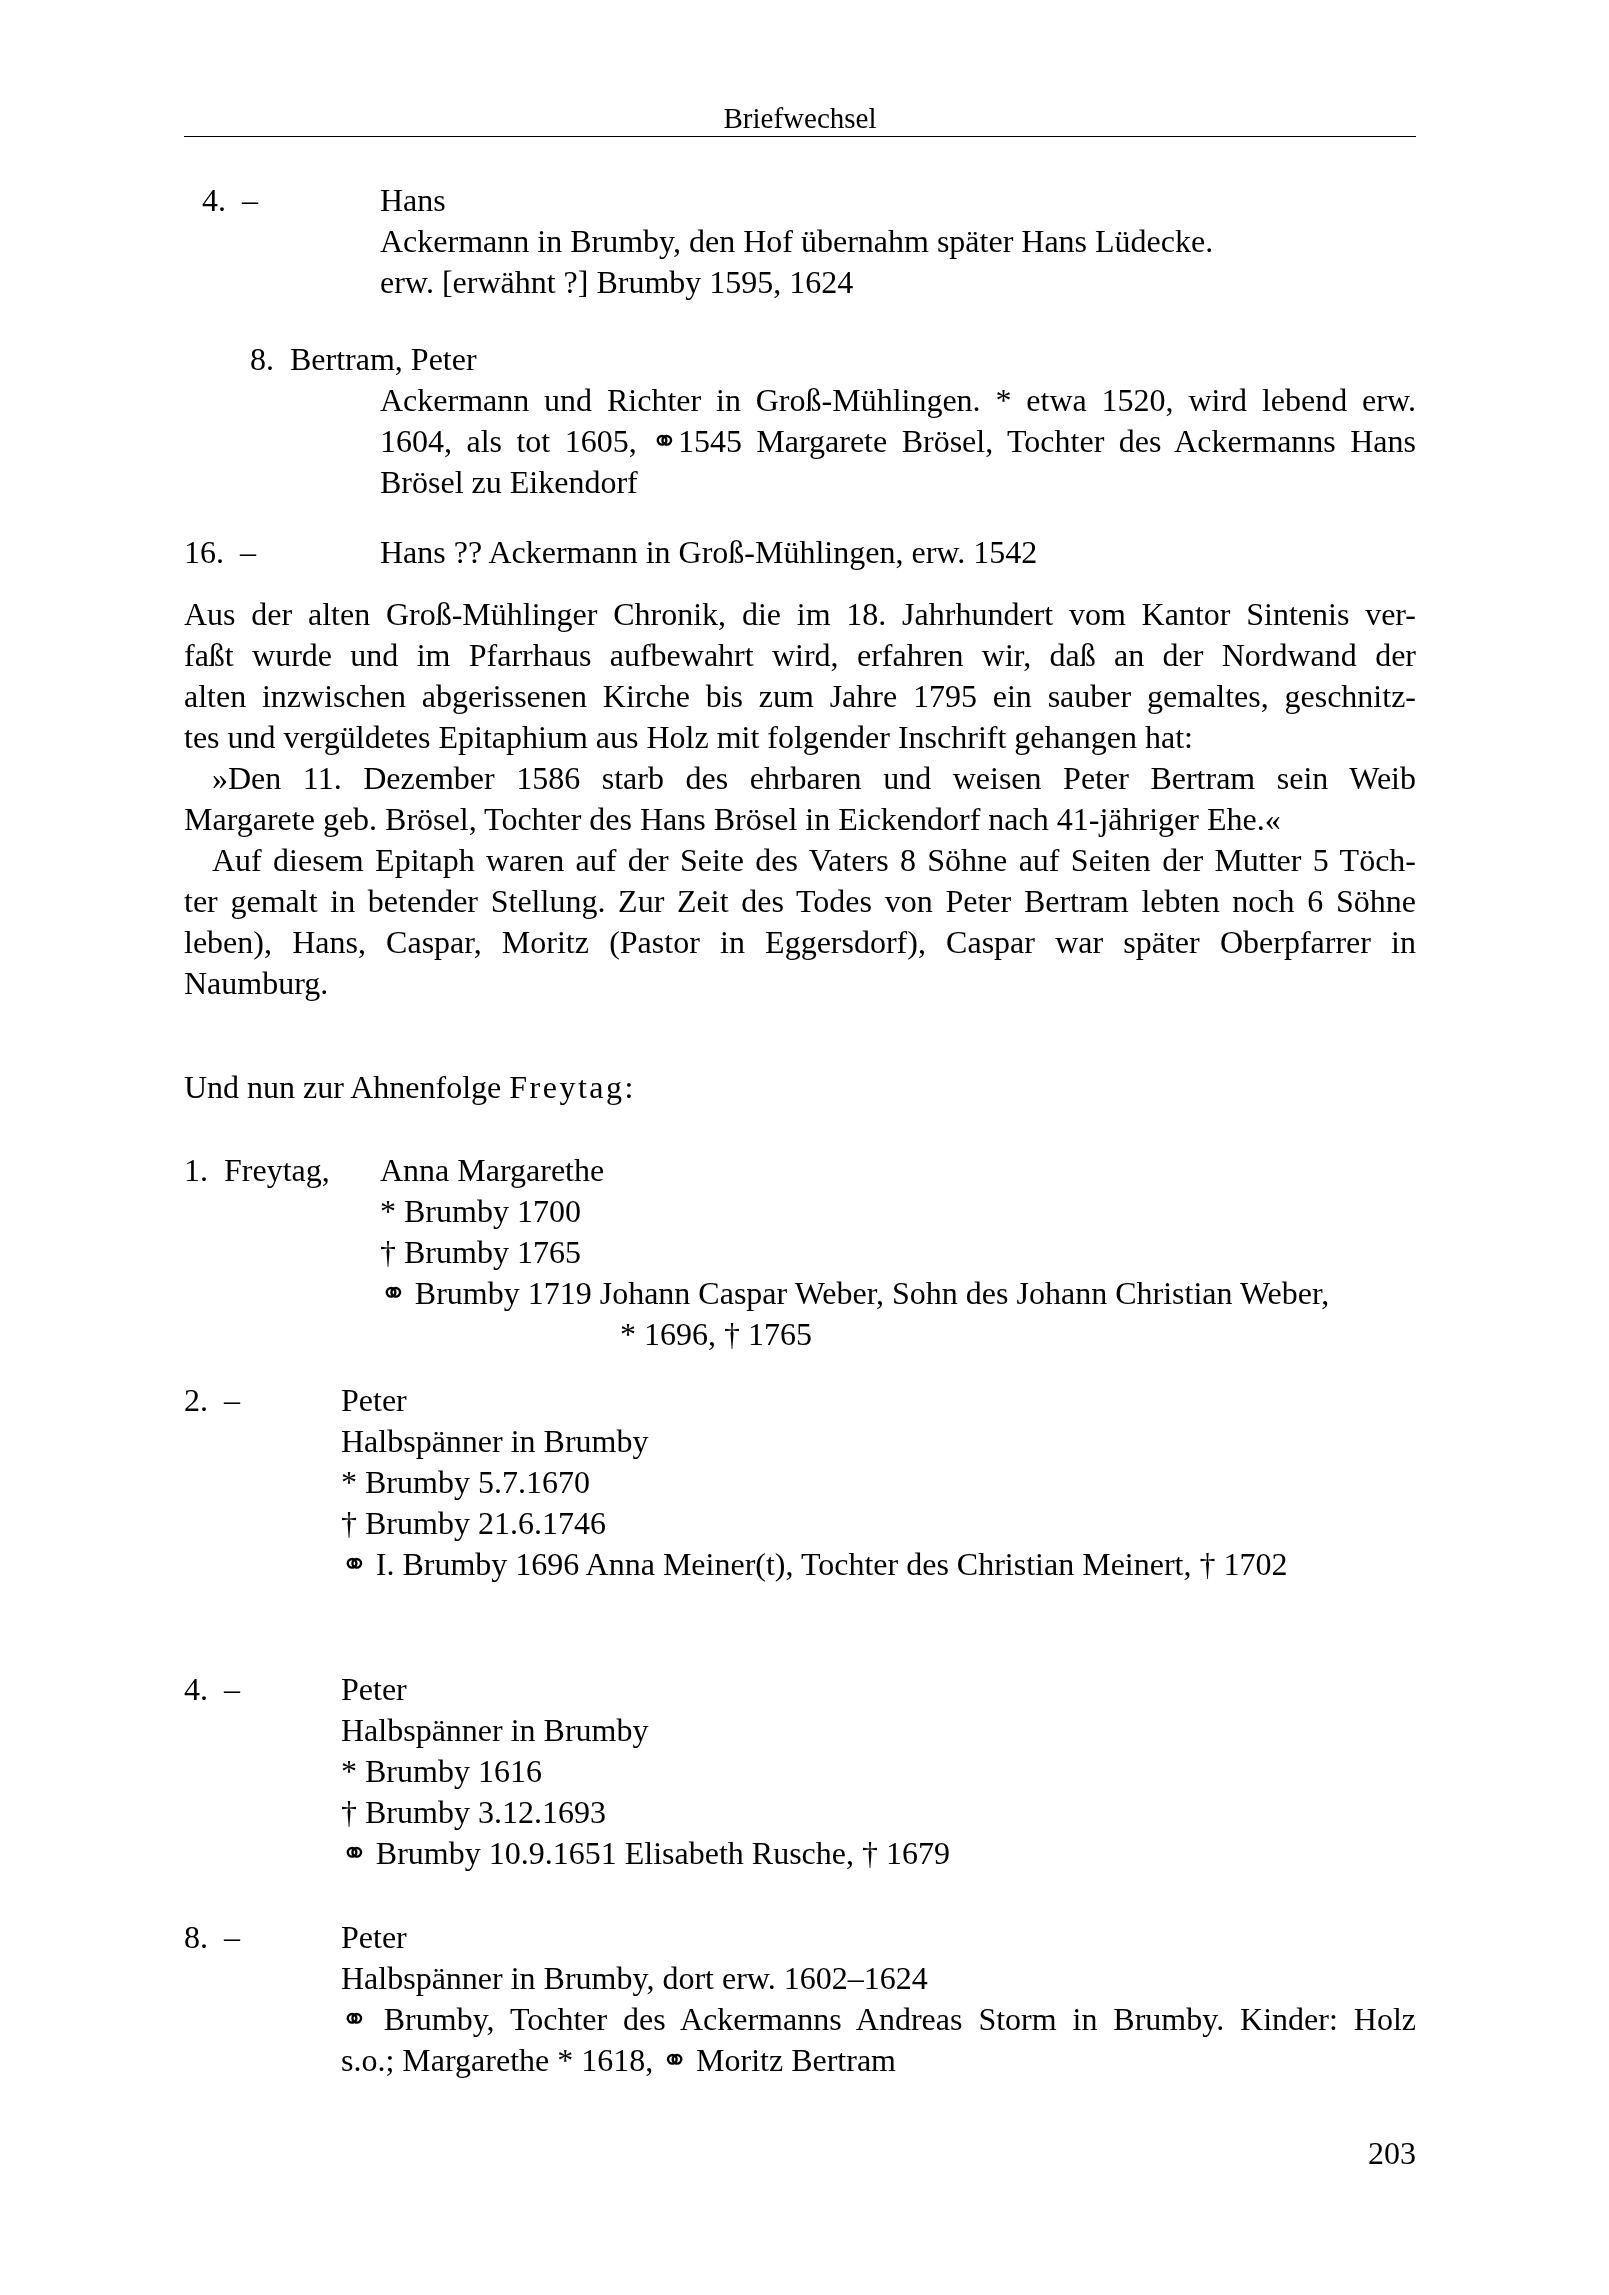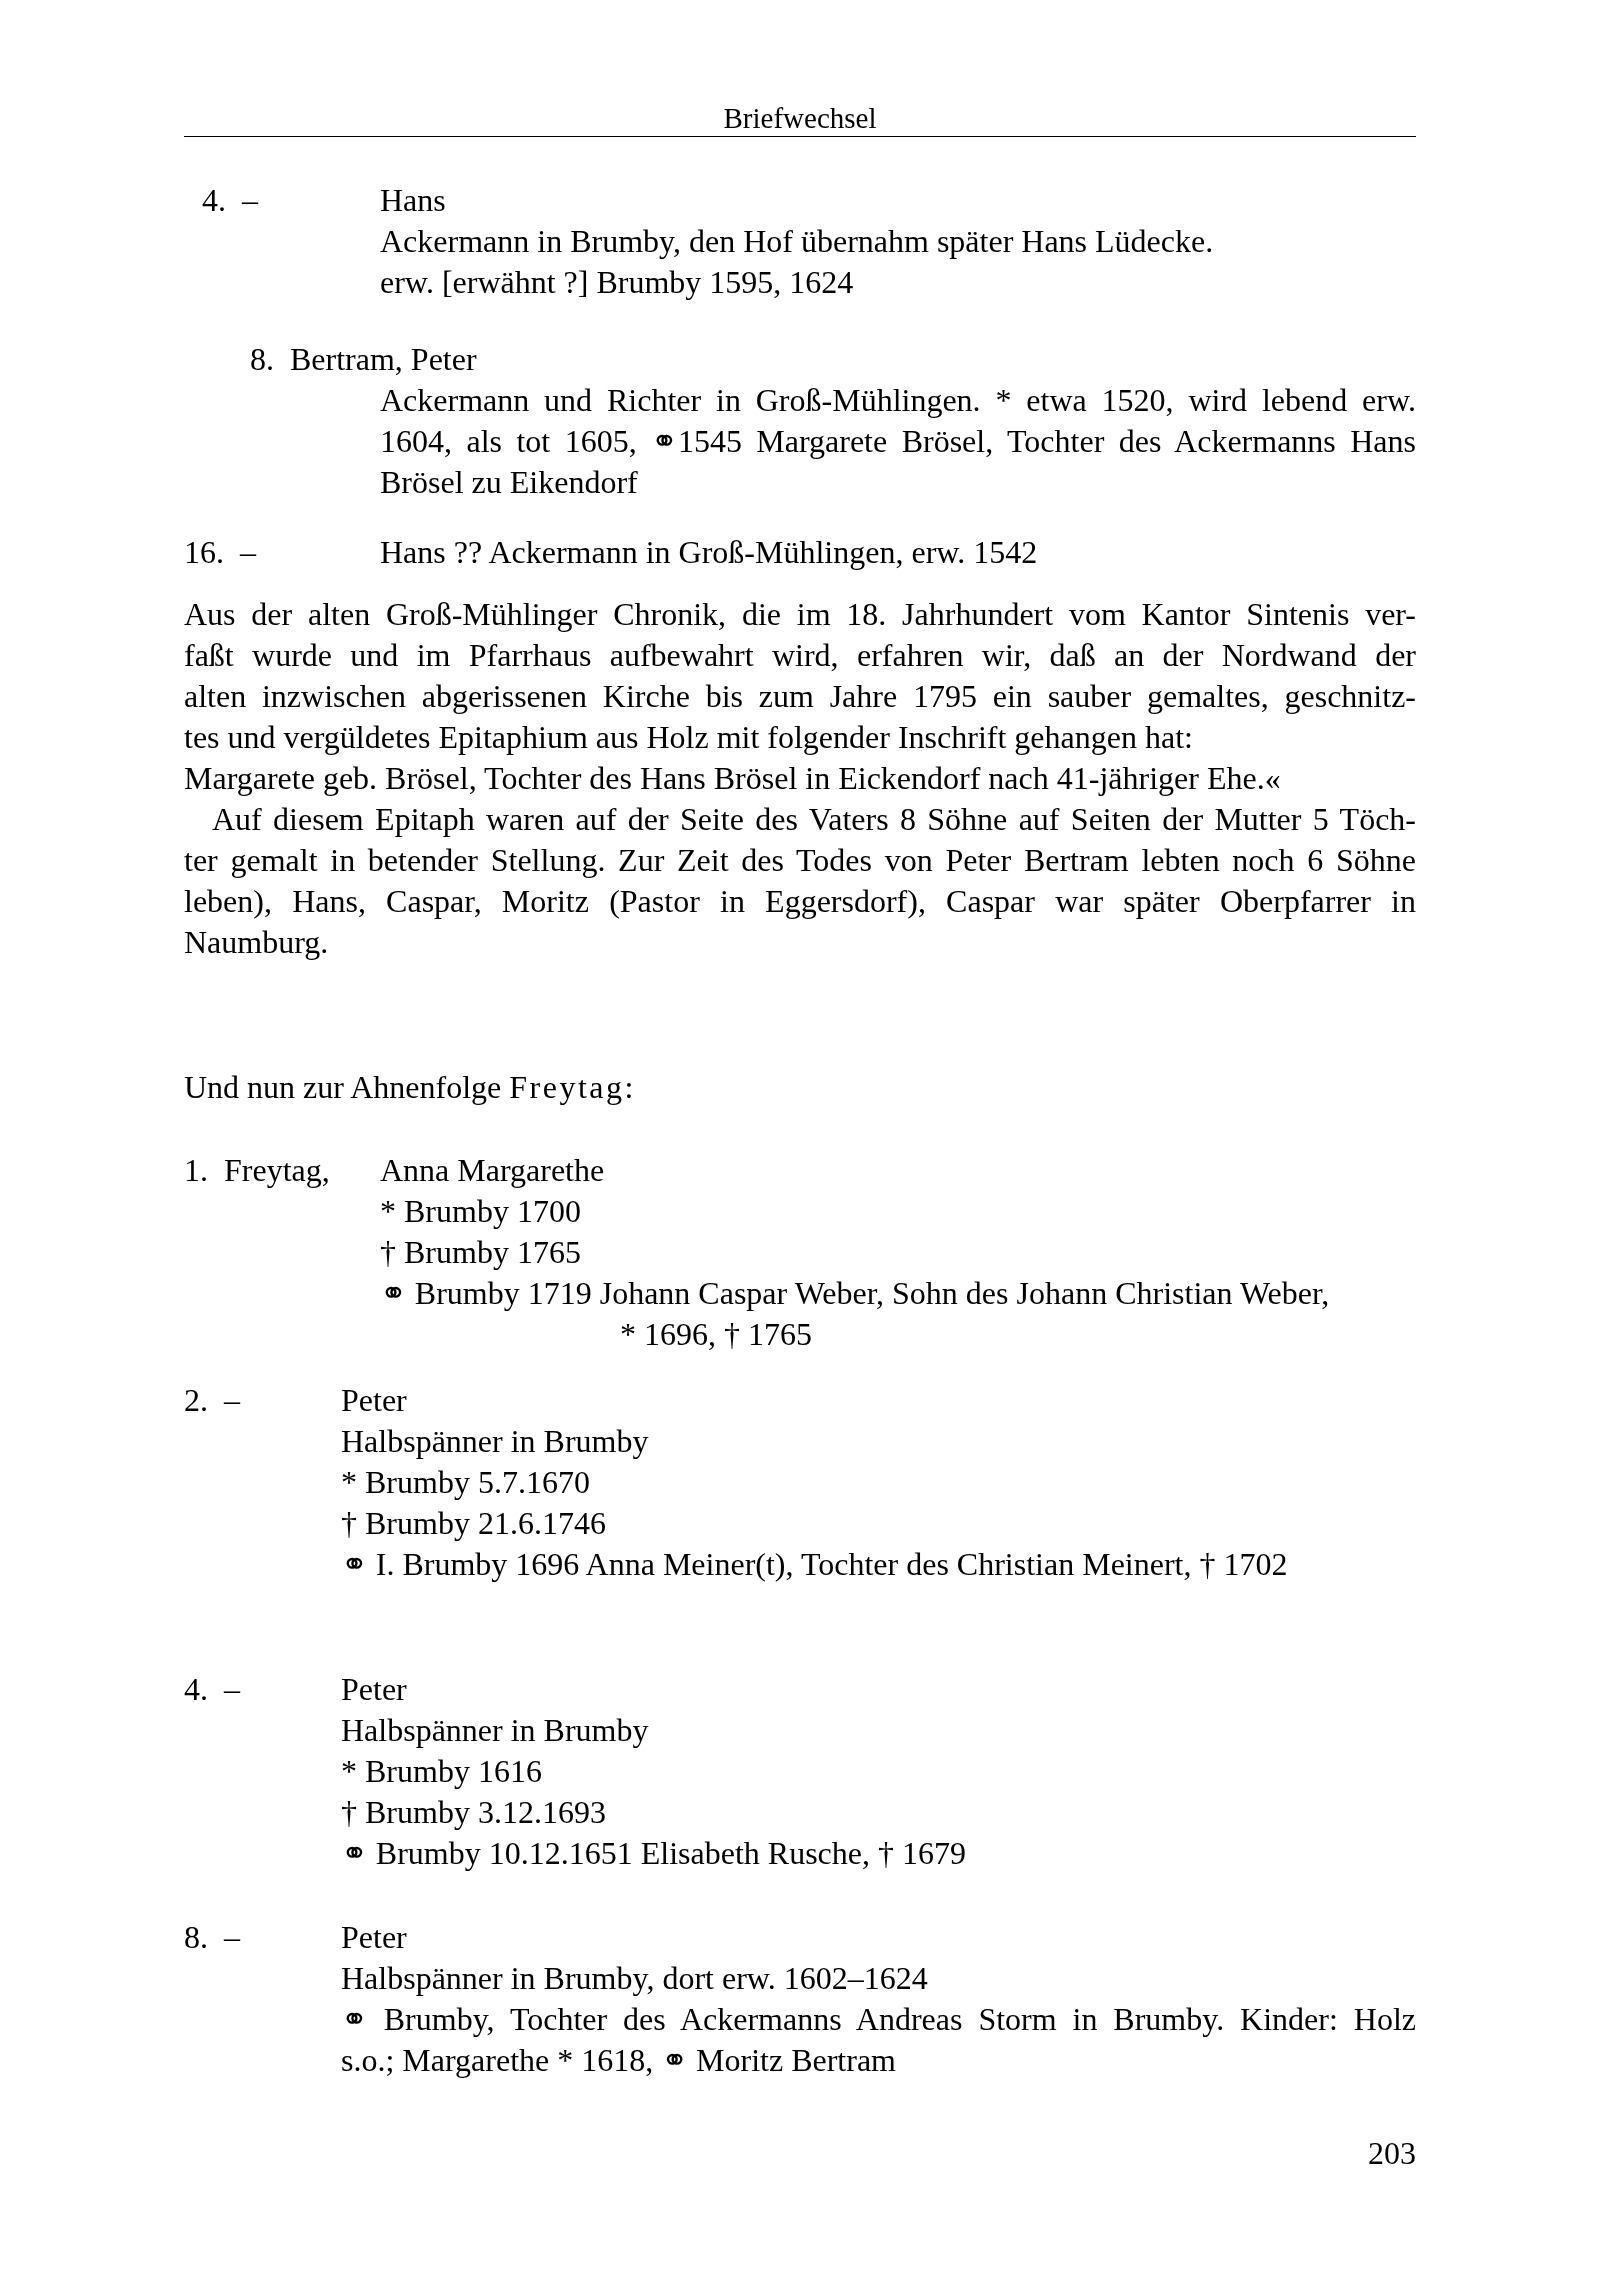--- a/index.html
+++ b/index.html
@@ -120,20 +120,21 @@
     <div class="lines" style="left:196px;">
       <span class="line">Hans ??  Ackermann in Groß-Mühlingen, erw. 1542</span>
     </div>
   </div>
 
   <div class="para" style="top:594px;">
     <span class="pline">Aus der alten Groß-Mühlinger Chronik, die im 18. Jahrhundert vom Kantor Sintenis ver-</span>
     <span class="pline">faßt wurde und im Pfarrhaus aufbewahrt wird, erfahren wir, daß an der Nordwand der</span>
     <span class="pline">alten inzwischen abgerissenen Kirche bis zum Jahre 1795 ein sauber gemaltes, geschnitz-</span>
     <span class="pline last">tes und vergüldetes Epitaphium aus Holz mit folgender Inschrift gehangen hat:</span>
+    <span class="pline indent">»Den 11. Dezember 1586 starb des ehrbaren und weisen Peter Bertram sein Weib</span>
     <span class="pline last">Margarete geb. Brösel, Tochter des Hans Brösel in Eickendorf nach 41-jähriger Ehe.«</span>
     <span class="pline indent">Auf diesem Epitaph waren auf der Seite des Vaters 8 Söhne auf Seiten der Mutter 5 Töch-</span>
     <span class="pline">ter gemalt in betender Stellung. Zur Zeit des Todes von Peter Bertram lebten noch 6 Söhne</span>
     <span class="pline">leben), Hans, Caspar, Moritz (Pastor in Eggersdorf), Caspar war später Oberpfarrer in</span>
     <span class="pline last">Naumburg.</span>
   </div>
 
   <div class="abs" style="top:1067px;">
     <span style="white-space:pre;">Und nun zur Ahnenfolge </span><span class="spaced">Freytag</span><span>:</span>
   </div>
@@ -160,21 +161,21 @@
     </div>
   </div>
 
   <div class="entry" style="top:1669px;">
     <span class="num" style="left:0px;">4.  –</span>
     <div class="lines" style="left:157px;">
       <span class="line">Peter</span>
       <span class="line">Halbspänner in Brumby</span>
       <span class="line">* Brumby 1616</span>
       <span class="line">† Brumby 3.12.1693</span>
-      <span class="line">⚭ Brumby 10.12.1651 Elisabeth Rusche, † 1679</span>
+      <span class="line">⚭ Brumby 10.9.1651 Elisabeth Rusche, † 1679</span>
     </div>
   </div>
 
   <div class="entry" style="top:1917px;">
     <span class="num" style="left:0px;">8.  –</span>
     <div class="lines" style="left:157px;">
       <span class="line">Peter</span>
       <span class="line">Halbspänner in Brumby, dort erw. 1602–1624</span>
       <span class="line justify">⚭ Brumby, Tochter des Ackermanns Andreas Storm in Brumby. Kinder: Holz</span>
       <span class="line">s.o.; Margarethe * 1618, ⚭ Moritz Bertram</span>

